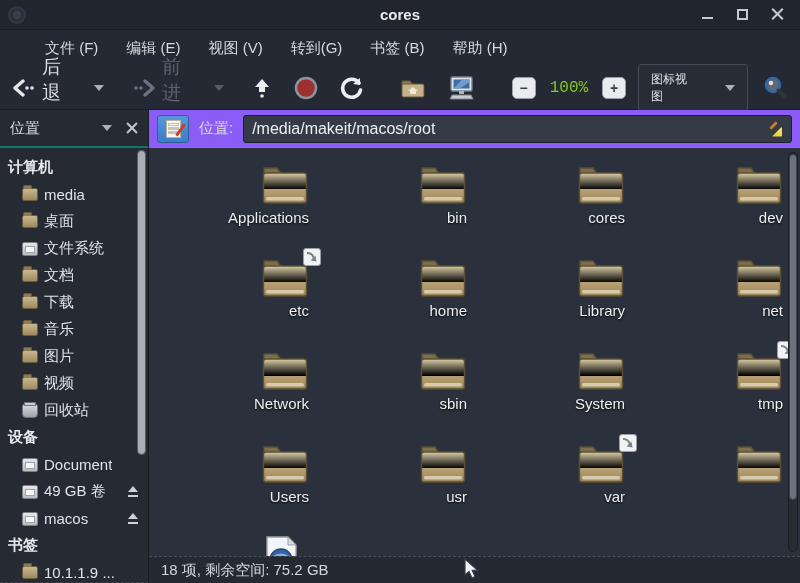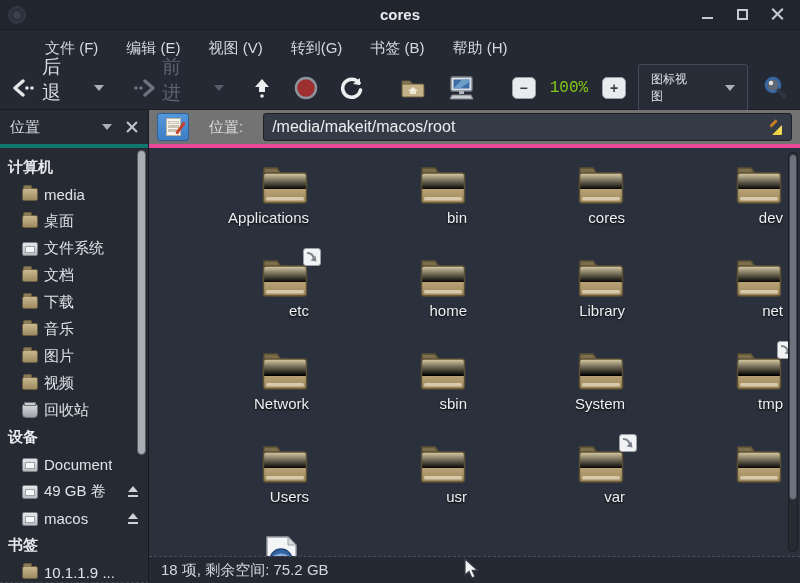--- a/index.html
+++ b/index.html
@@ -49,21 +49,21 @@
                 border-radius:3px; padding:6px 12px; margin:0 10px 0 8px; font-size:12px; color:#dde0e4; }
   .view-combo .chev { margin:0; }
 
   
   .content { flex:1 1 auto; display:flex; min-height:0; }
 
   
   .sidebar { width:149px; flex:0 0 auto; background:#252a33; border-right:1px solid #171a20;
              display:flex; flex-direction:column; border-bottom:1px dashed #3c414b; }
   .sb-header { height:38px; display:flex; align-items:center; padding:0 10px;
-               border-bottom:4px solid #0f766e; flex:0 0 auto; }
+               border-bottom:2px solid #0f766e; flex:0 0 auto; }
   .sb-header-label { font-size:15px; color:#d9dce0; }
   .sb-header .chev { margin-left:auto; margin-right:14px; }
   .sb-close { position:relative; width:12px; height:12px; }
   .sb-close::before,.sb-close::after { content:""; position:absolute; left:-1px; top:5px; width:14px; height:2px;
         background:#c3c7cd; }
   .sb-close::before{ transform:rotate(45deg);} .sb-close::after{ transform:rotate(-45deg);}
   .sb-list { position:relative; flex:1 1 auto; overflow:hidden; padding-top:6px; }
   .sb-row { height:27px; display:flex; align-items:center; padding:0 8px; font-size:15px; color:#e0e3e7; }
   .sb-row.section { font-weight:bold; color:#e6e8eb; }
   .sb-row.child { padding-left:22px; }
@@ -83,22 +83,22 @@
   .eject { margin-left:auto; width:13px; height:11px; position:relative; }
   .eject::before { content:""; position:absolute; left:1px; top:0; width:0; height:0;
         border-left:5px solid transparent; border-right:5px solid transparent; border-bottom:6px solid #cfd3d8; }
   .eject::after { content:""; position:absolute; left:1px; bottom:0; width:10px; height:2px; background:#cfd3d8; }
   .sb-scrollbar { position:absolute; top:2px; right:2px; width:9px; bottom:2px; }
   .sb-thumb { position:absolute; top:0; left:0; width:9px; height:71%; background:#a9aeb5;
         border:1px solid #585d66; border-radius:5px; }
 
   
   .main { flex:1 1 auto; display:flex; flex-direction:column; min-width:0; background:#2b313c; }
-  .location-row { height:38px; flex:0 0 auto; background:#737373; border-bottom:4px solid #ec4899;
-        display:flex; align-items:center; padding:0 8px; gap:20px; }
+  .location-row { height:38px; flex:0 0 auto; background:#8b5cf6; border-bottom:1px solid #ec4899;
+        display:flex; align-items:center; padding:0 8px; gap:10px; }
   .edit-toggle { width:32px; height:28px; background:linear-gradient(#5598da,#3d7ec4); border:1px solid #2d5f99;
         border-radius:3px; display:flex; align-items:center; justify-content:center; }
   .note-icon { width:15px; height:18px; background:#f7f5ef; border:1px solid #b9b2a2; position:relative; }
   .note-icon::before { content:""; position:absolute; left:2px; top:3px; right:2px; height:1px;
         box-shadow:0 0 0 1px #c9c2b2, 0 4px 0 1px #c9c2b2, 0 8px 0 1px #c9c2b2; }
   .note-icon::after { content:""; position:absolute; right:-2px; top:2px; width:3px; height:14px;
         background:#c8402e; transform:rotate(35deg); border-radius:1px; }
   .loc-label { font-size:15px; color:#d9dce0; flex:0 0 auto; }
   .loc-input { flex:1 1 auto; height:28px; background:#343a46; border:1px solid #1d2027; border-radius:3px;
         display:flex; align-items:center; padding:0 8px; }

